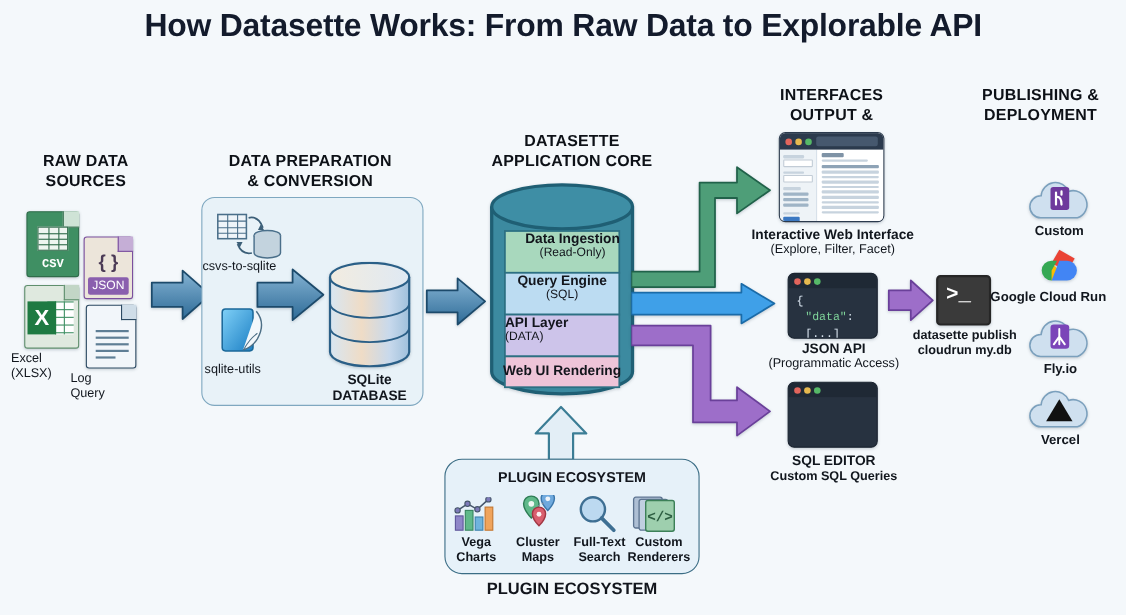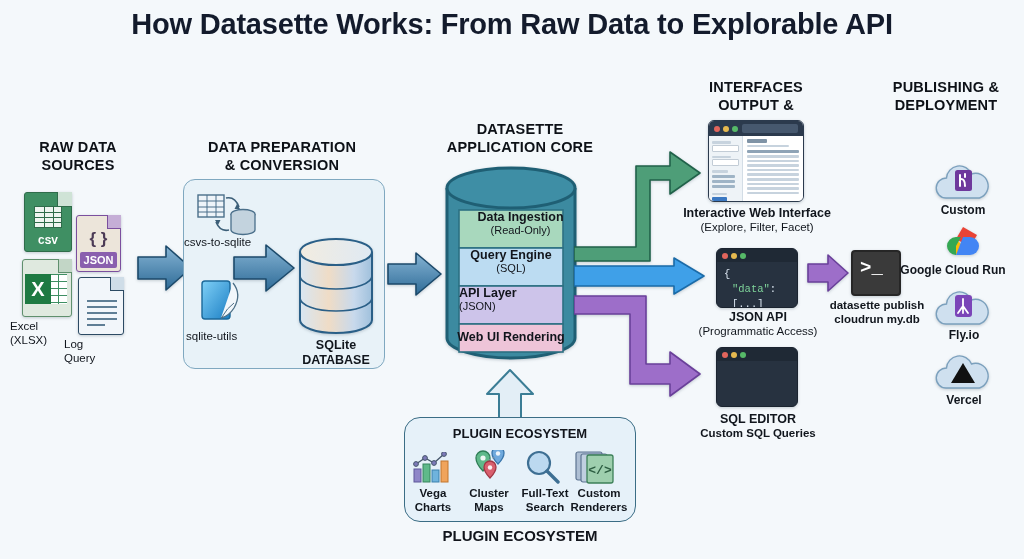--- a/index.html
+++ b/index.html
@@ -61,21 +61,21 @@
     background:#c5aed6; border-left:1.8px solid #7b4f9e; border-bottom:1.8px solid #7b4f9e;
   }
   .json-braces {
     position:absolute; top:13px; left:0; width:100%;
     text-align:center; font-size:17px; color:#4b3a55;
     font-family:"Liberation Sans", sans-serif; font-weight:600;
   }
   .json-tag {
     position:absolute; bottom:3px; left:3px; right:3px; height:16px;
     background:#8a5fae; border-radius:2px; color:#fff;
-    font-size:11px; font-weight:bold; text-align:center; line-height:16px;
+    font-size:11px; font-weight:normal; text-align:center; line-height:16px;
   }
 
   .doc-xls {
     width:50px; height:58px; background:#dfe9df;
     border:1.6px solid #5f8f6d; border-radius:3px; position:relative;
   }
   .doc-xls .fold {
     position:absolute; right:-1px; top:-1px; width:14px; height:14px;
     background:#c2d6c6; border-left:1.6px solid #5f8f6d; border-bottom:1.6px solid #5f8f6d;
   }
@@ -301,21 +301,21 @@
 <div class="abs" style="left:459px; top:210px; width:123px; text-align:center;">
   <div style="font-size:12.5px; font-weight:600;">Data Ingestion</div>
   <div style="font-size:11px;">(Read-Only)</div>
 </div>
 <div class="abs" style="left:459px; top:248px; width:104px; text-align:center;">
   <div style="font-size:12.5px; font-weight:600;">Query Engine</div>
   <div style="font-size:11px;">(SQL)</div>
 </div>
 <div class="abs" style="left:459px; top:286px; width:104px; text-align:left;">
   <div style="font-size:12.5px; font-weight:600;">API Layer</div>
-  <div style="font-size:11px;">(JSON)</div>
+  <div style="font-size:11px;">(DATA)</div>
 </div>
 <div class="abs" style="left:452px; top:330px; width:118px; text-align:center;">
   <div style="font-size:12.5px; font-weight:600;">Web UI Rendering</div>
 </div>
 
 <svg class="abs shadowy" style="left:574px; top:148px;" width="140" height="120">
   <path d="M0,105 L62,105 L62,24 L96,24 L96,10 L126,31 L96,52 L96,38 L76,38 L76,119 L0,119 Z" transform="translate(0,-6)" fill="#4e9e78" stroke="#21624a" stroke-width="1.6" stroke-linejoin="round"></path>
 </svg>
 <svg class="abs shadowy" style="left:574px; top:256px;" width="136" height="40">
   <path d="M0,10 L100,10 L100,2 L130,20 L100,38 L100,30 L0,30 Z" fill="#3fa0e8" stroke="#1a6ba8" stroke-width="1.6" stroke-linejoin="round"></path>

